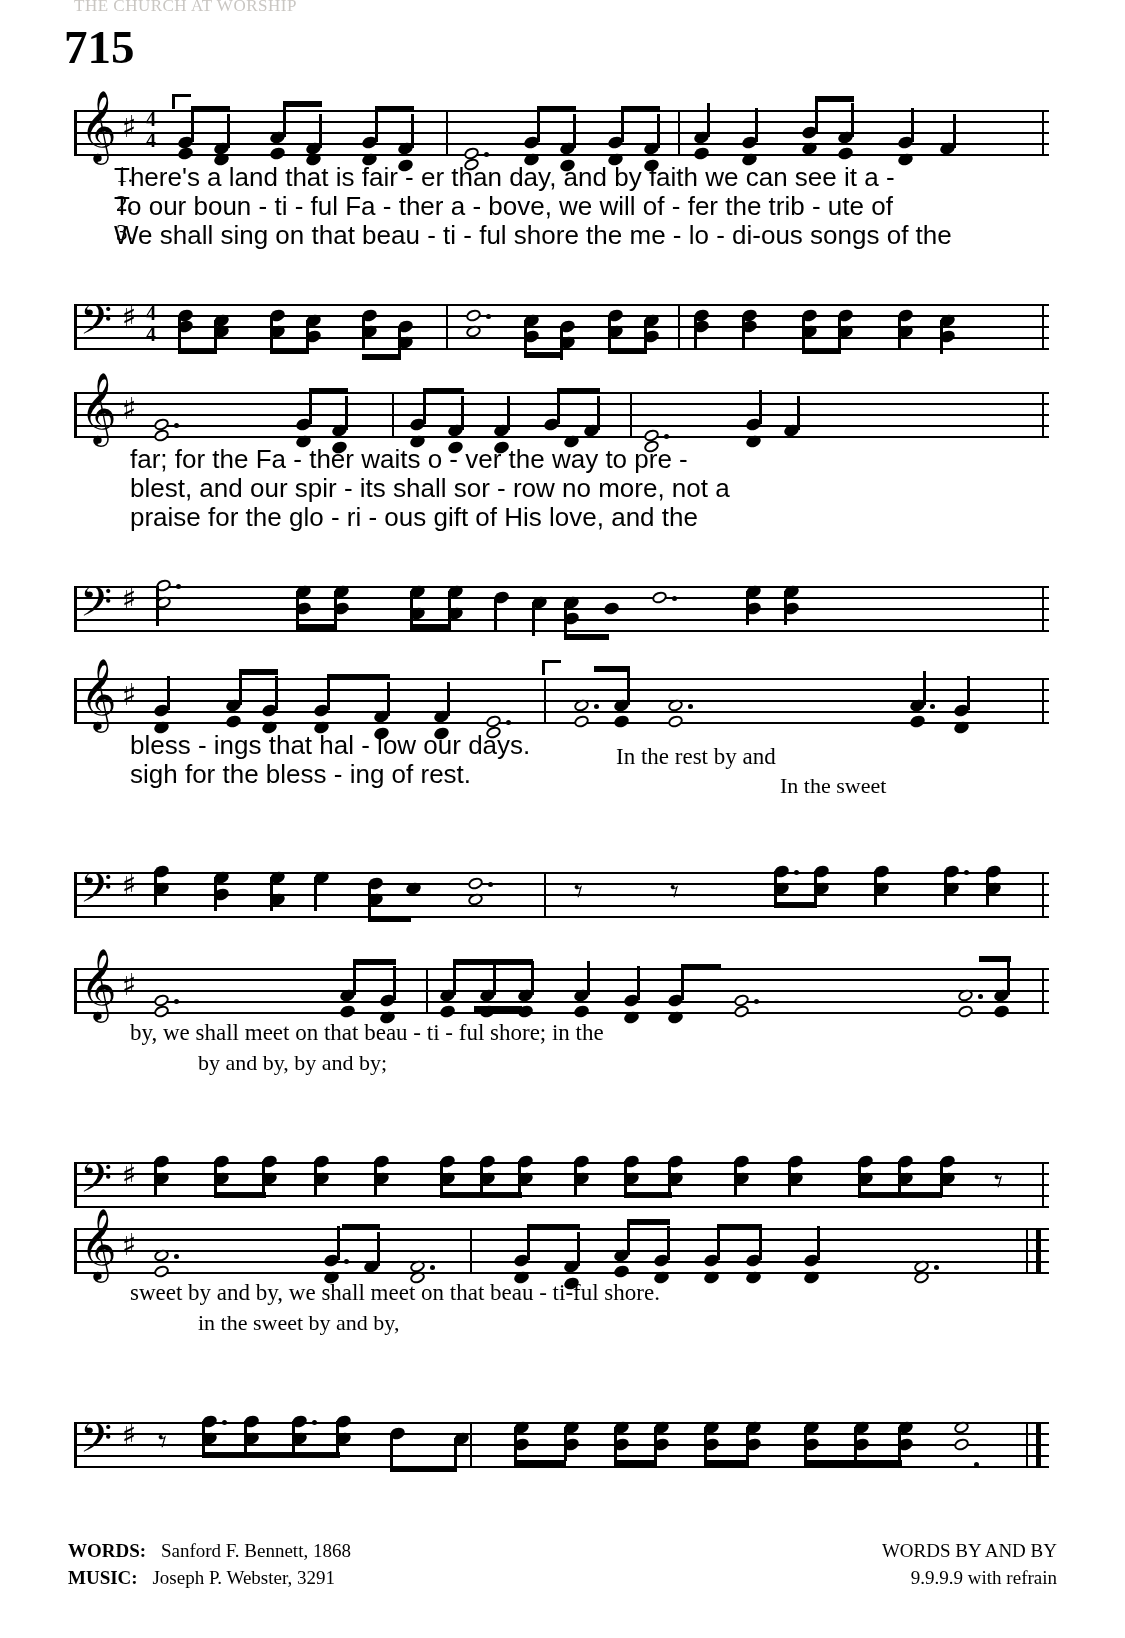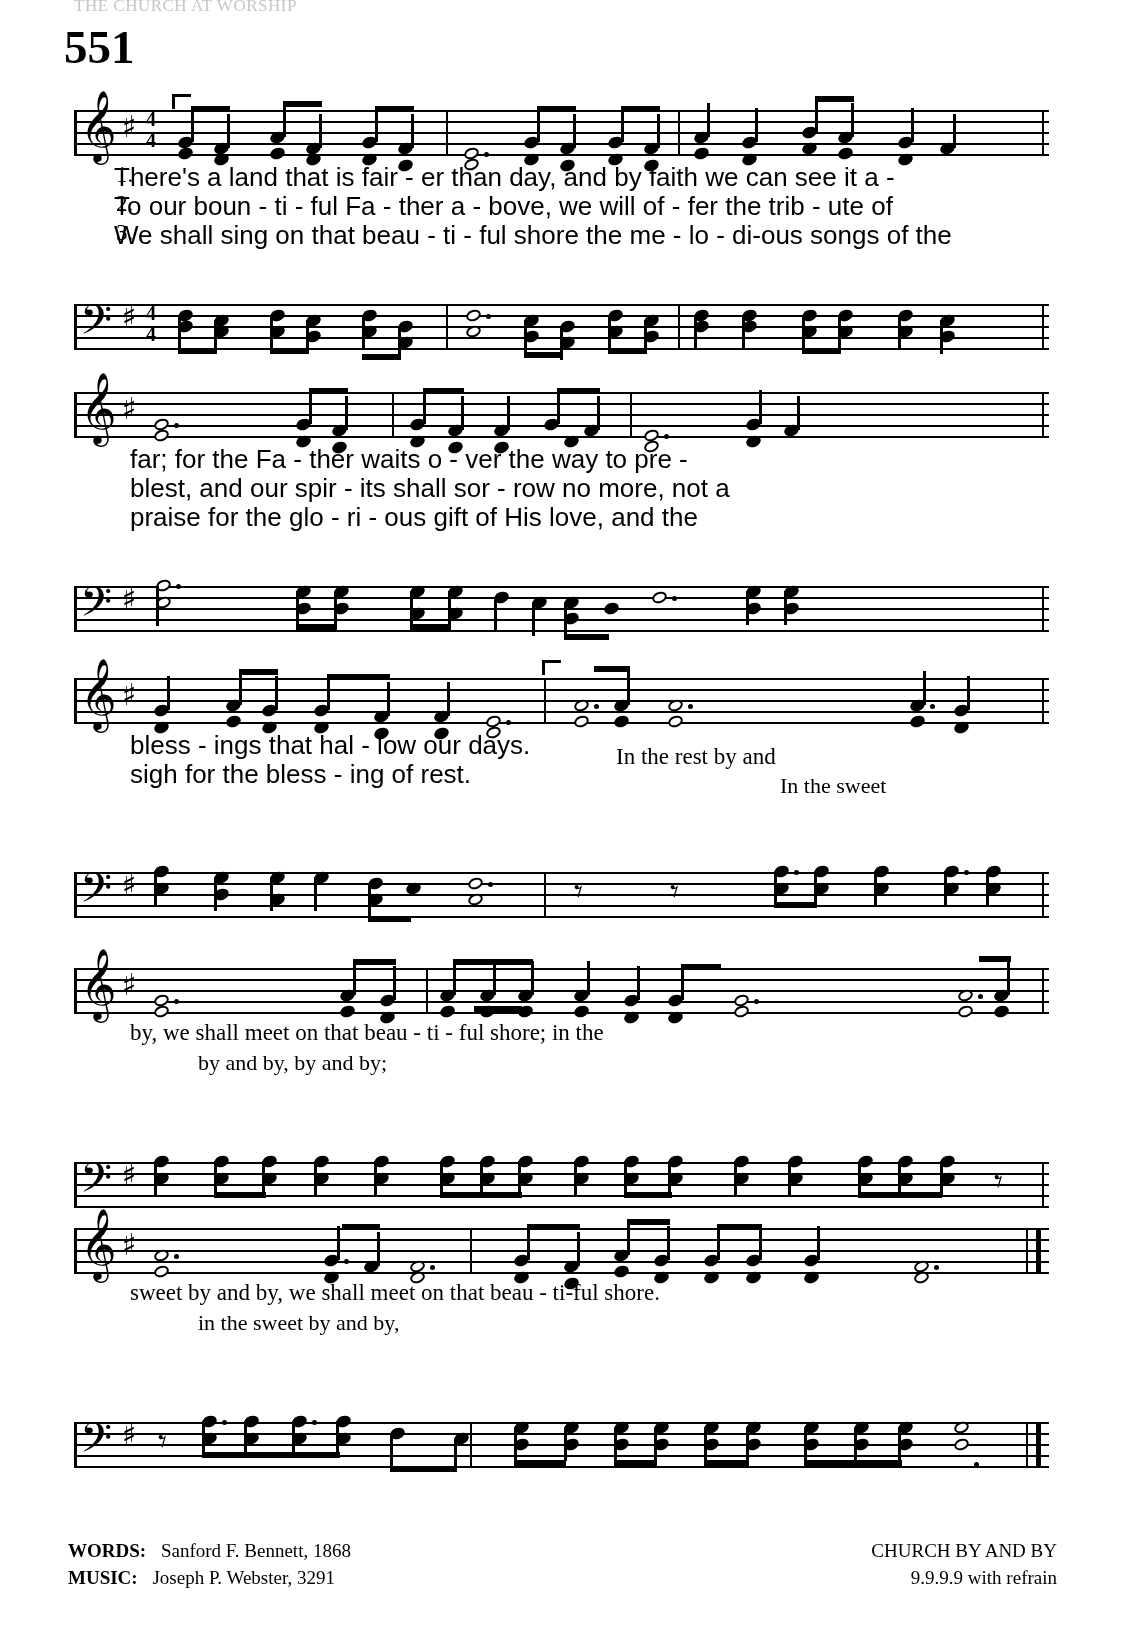--- a/index.html
+++ b/index.html
@@ -196,21 +196,21 @@
   }
   .footer .label { font-weight: bold; }
   .footer .right { text-align: right; }
 </style>
 </head>
 <body>
 
 <div class="running-head">THE CHURCH AT WORSHIP</div>
 
 <div class="title-row">
-  <span class="hymn-number">551</span>
+  <span class="hymn-number">715</span>
 </div>
 
 <div class="system" style="top:110px;">
 
   <div class="staff">
     <div class="line"></div>
       <div class="line"></div>
       <div class="line"></div>
       <div class="line"></div>
       <div class="line"></div>
@@ -907,21 +907,21 @@
     <div class="barline thick" style="left:962px;"></div>
   </div>
 </div>
 
 <div class="footer">
   <div class="footer-row">
     <div>
       <span class="label">WORDS:</span>
       <span style="padding-left:10px;">Sanford F. Bennett, 1868</span>
     </div>
-    <div class="right">CHURCH BY AND BY</div>
+    <div class="right">WORDS BY AND BY</div>
   </div>
   <div class="footer-row">
     <div>
       <span class="label">MUSIC:</span>
       <span style="padding-left:10px;">Joseph P. Webster, 3291</span>
     </div>
     <div class="right">9.9.9.9 with refrain</div>
   </div>
 </div>
 

